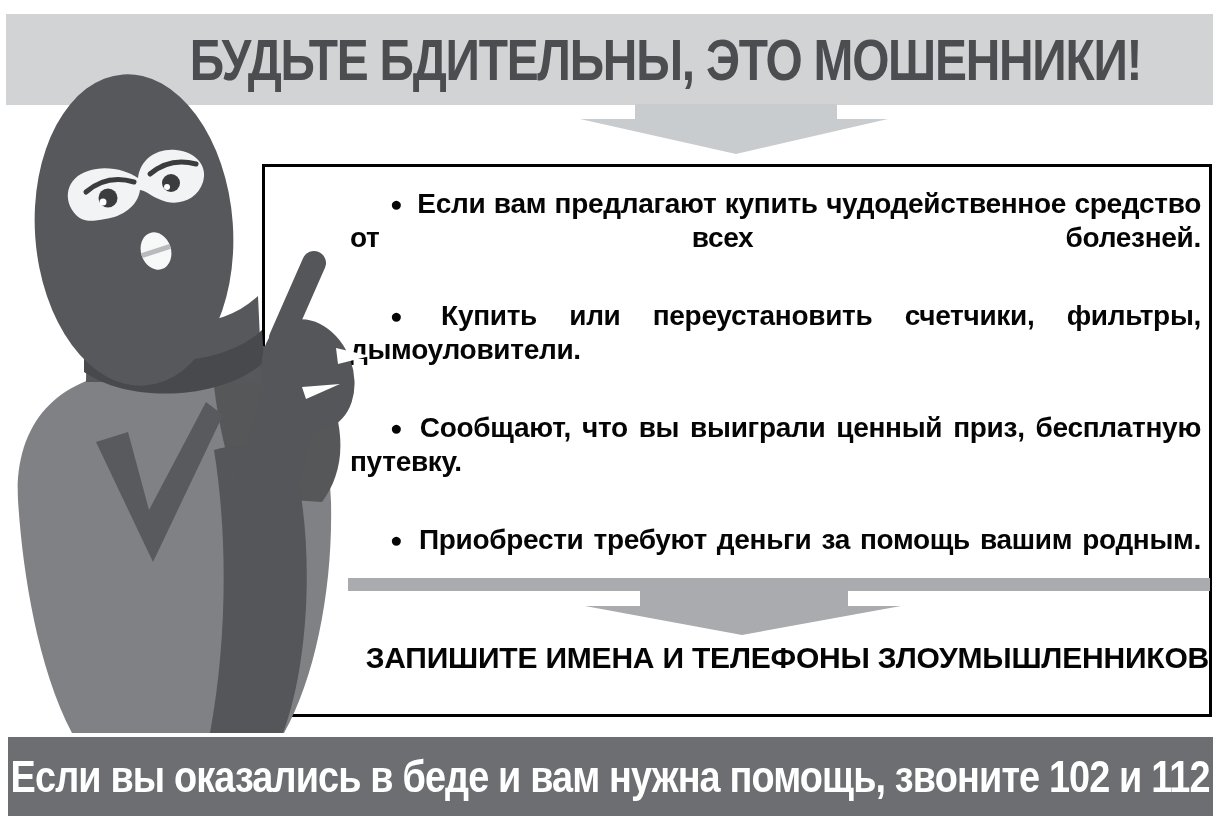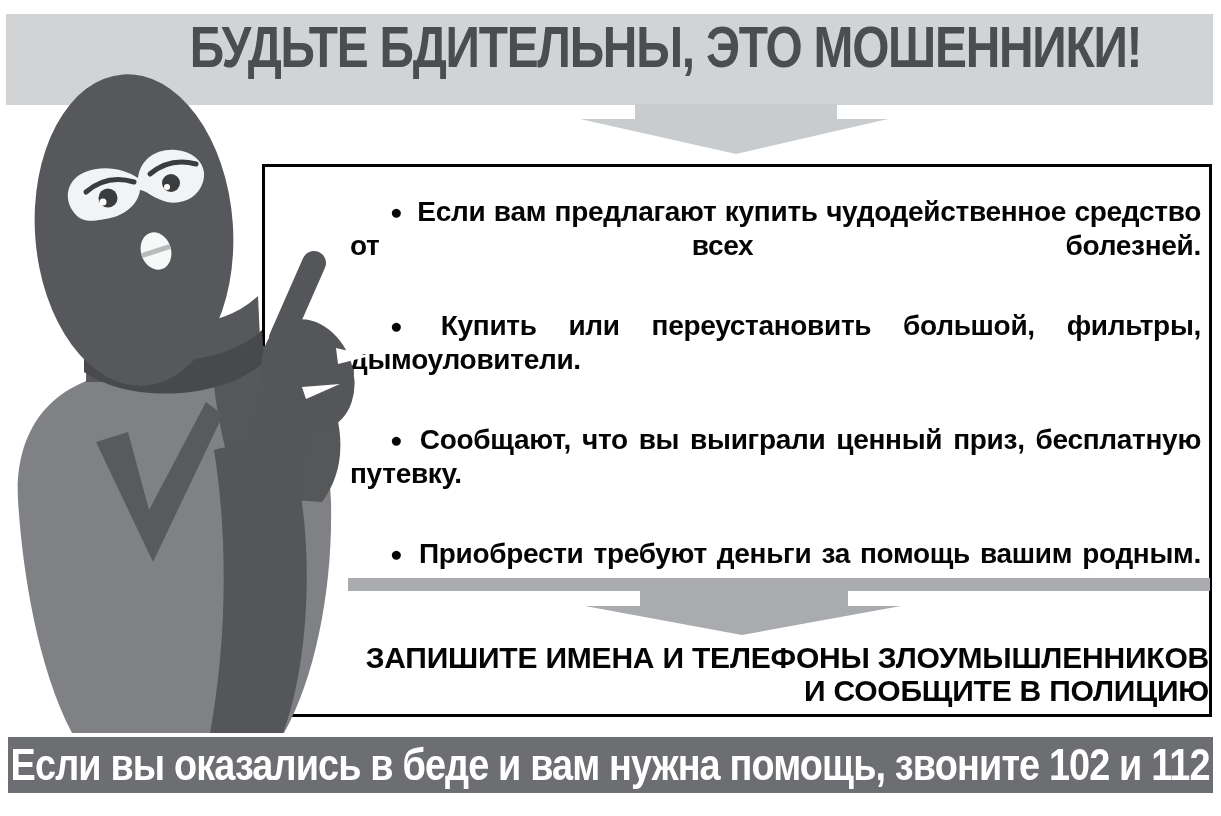--- a/index.html
+++ b/index.html
@@ -1,42 +1,42 @@
 <!DOCTYPE html>
 <html><head>
 <meta charset="utf-8">
 <style>
   html,body{margin:0;padding:0;background:#ffffff;}
   .poster{position:relative;width:1221px;height:816px;background:#ffffff;overflow:hidden;
           font-family:"Liberation Sans",sans-serif;}
 
   
   .top-banner{position:absolute;left:6px;top:14px;width:1207px;height:91px;background:#d1d3d4;
-              display:flex;justify-content:center;padding-left:112px;box-sizing:border-box;z-index:1;}
+              display:flex;align-items:center;justify-content:center;padding-left:112px;box-sizing:border-box;z-index:1;}
   .title{display:inline-block;font-weight:bold;font-size:57px;letter-spacing:-1.5px;color:#4c4d50;
          transform:scaleX(0.84);white-space:nowrap;}
 
   
   .arrow-top{position:absolute;left:578px;top:104px;z-index:1;}
   .arrow-mid{position:absolute;left:318px;top:423px;}
 
   
   .content-box{position:absolute;left:262px;top:164px;width:950px;height:553px;box-sizing:border-box;
                border:3px solid #000000;background:#ffffff;z-index:2;}
   .bullets{padding:16px 8px 0 85px;}
-  .bullets p{margin:12px 0 10px 0;font-weight:bold;font-size:28px;line-height:34px;color:#050505;
+  .bullets p{margin:4px 0 10px 0;font-weight:bold;font-size:28px;line-height:34px;color:#050505;
              letter-spacing:-0.3px;text-align:justify;text-indent:40px;}
   .bullets p:after{content:"";display:inline-block;width:100%;}
   .dot{font-size:21px;padding-right:14px;vertical-align:2px;}
   .divider{position:absolute;left:83px;top:411px;width:862px;height:13px;background:#a9abae;}
   .note{position:absolute;left:0;right:0;top:474px;text-align:right;}
   .note div{font-weight:bold;font-size:30px;line-height:33px;color:#050505;letter-spacing:-0.2px;}
 
   
-  .footer-banner{position:absolute;left:8px;top:737px;width:1205px;height:56px;background:#6d6e71;
+  .footer-banner{position:absolute;left:8px;top:737px;width:1205px;height:80px;background:#6d6e71;
                  display:flex;align-items:center;justify-content:center;z-index:6;}
   .footer-text{display:inline-block;font-weight:bold;font-size:44px;letter-spacing:-1px;color:#ffffff;
                transform:scaleX(0.86);white-space:nowrap;}
 
   
   .figure{position:absolute;left:0;top:60px;z-index:5;}
 </style>
 </head>
 <body>
 
@@ -46,34 +46,33 @@
     <span class="title">БУДЬТЕ БДИТЕЛЬНЫ, ЭТО МОШЕННИКИ!</span>
   </div>
 
   <svg class="arrow-top" width="312" height="51" viewBox="0 0 312 51">
     <polygon points="57,0 259,0 259,15 310,15 158,50 2,15 57,15" fill="#c9ccce"></polygon>
   </svg>
 
   <div class="content-box">
     <div class="bullets">
       <p><span class="dot">●</span><span>Если вам предлагают купить чудодейственное средство от всех болезней.</span></p>
-      <p><span class="dot">●</span><span>Купить или переустановить большой, фильтры, дымоуловители.</span></p>
+      <p><span class="dot">●</span><span>Купить или переустановить счетчики, фильтры, дымоуловители.</span></p>
       <p><span class="dot">●</span><span>Сообщают, что вы выиграли ценный приз, бесплат­ную путевку.</span></p>
       <p><span class="dot">●</span><span>Приобрести требуют деньги за помощь вашим родным.</span></p>
     </div>
 
     <div class="divider"></div>
 
     <svg class="arrow-mid" width="318" height="45" viewBox="0 0 318 45">
       <polygon points="57,0 265,0 265,16 318,16 159,45 2,16 57,16" fill="#a9abae"></polygon>
     </svg>
 
     <div class="note">
       <div>ЗАПИШИТЕ  ИМЕНА  И  ТЕЛЕФОНЫ  ЗЛОУМЫШЛЕННИКОВ</div>
-      <div>И СООБЩИТЕ В ПОЛИЦИЮ</div>
     </div>
   </div>
 
   <svg class="figure" width="400" height="700" viewBox="0 0 400 700">
 
     <g>
       <path d="M 18,440 C 14,360 62,315 132,312 L 228,312 C 296,320 330,378 331,442
                C 333,526 316,616 284,673 L 72,673 C 36,604 22,505 18,440 Z" fill="#7f8184"></path>
     </g>
 

